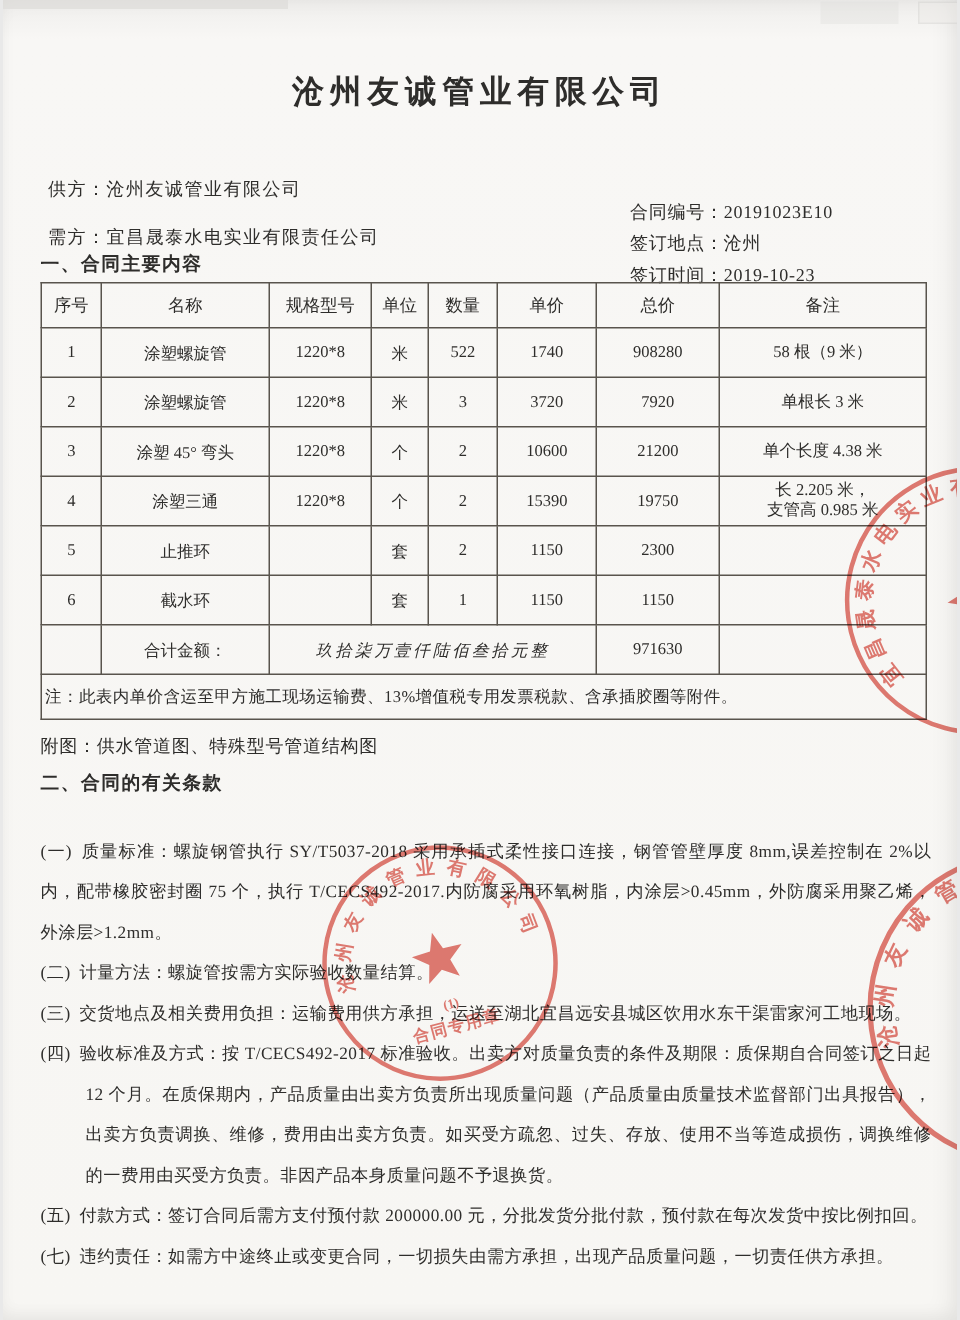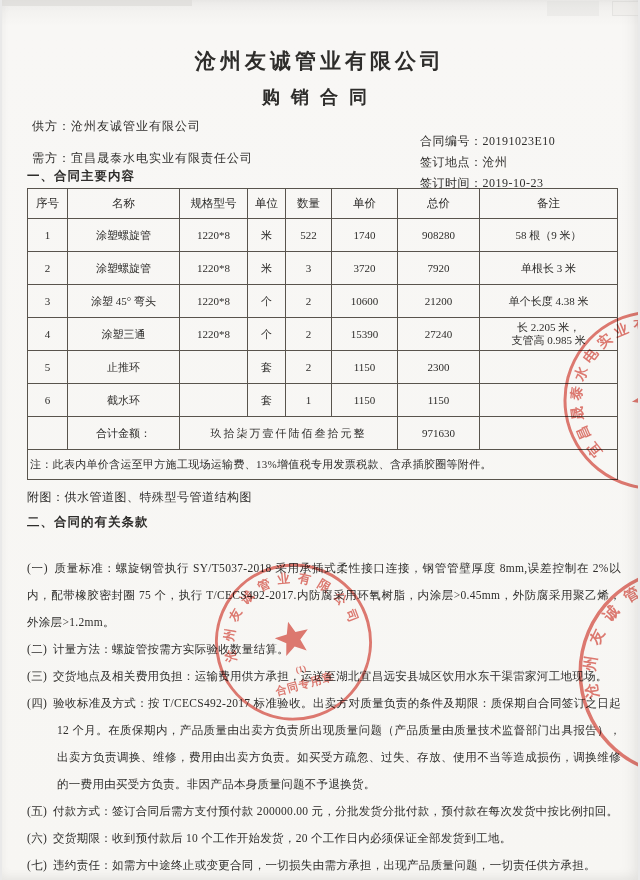--- a/index.html
+++ b/index.html
@@ -40,21 +40,21 @@
     font-size:11px; text-align:center; color:#2e2d2b;
   }
   table.items td, table.items th { border:1px solid #59544d; font-weight:normal; padding:1px 2px; }
   table.items th { font-size:11.5px; }
   tr.hdr   { height:30px; }
   tr.item  { height:33px; }
   tr.total { height:33px; }
   tr.noterow { height:30px; }
   td.remark { white-space: pre-line; line-height:13px; }
   td.note-cell { text-align:left; padding-left:6px; font-size:11px; letter-spacing:0.3px; }
-  td.total-words { letter-spacing:2px; }
+  td.total-words { letter-spacing:2px;font-style:italic; }
 
   .attachment { position:absolute; left:25px; top:489px; font-size:12px; letter-spacing:0.5px; }
 
   .clauses { position:absolute; left:25px; top:555px; width:594px;
     font-size:11.5px; line-height:27px; letter-spacing:0.3px; }
   .clause { text-align: justify; }
   .clause.hang { padding-left:30px; text-indent:-30px; }
   .clause .cno { margin-right:6px; }
 
   .stamp { position:absolute; opacity:0.72; mix-blend-mode:multiply; pointer-events:none; }
@@ -66,21 +66,20 @@
 </head>
 <body>
 
 <div class="page">
 
   <div class="artifact a1"></div>
   <div class="artifact a2"></div>
   <div class="artifact a3"></div>
 
   <div class="doc-title">沧州友诚管业有限公司</div>
-  <div class="doc-subtitle">购销合同</div>
 
   <div class="party party-buyer"><span>需方：</span><span>宜昌晟泰水电实业有限责任公司</span></div>
   <div class="party party-supplier"><span>供方：</span><span>沧州友诚管业有限公司</span></div>
 
   <div class="meta-right">
     <div class="meta-row"><span>合同编号：</span><span>20191023E10</span></div>
     <div class="meta-row"><span>签订地点：</span><span>沧州</span></div>
     <div class="meta-row"><span>签订时间：</span><span>2019-10-23</span></div>
   </div>
 
@@ -138,21 +137,21 @@
           <td>21200</td>
           <td class="remark">单个长度 4.38 米</td>
     </tr>
     <tr class="item">
       <td>4</td>
           <td>涂塑三通</td>
           <td>1220*8</td>
           <td>个</td>
           <td>2</td>
           <td>15390</td>
-          <td>27240</td>
+          <td>19750</td>
           <td class="remark">长 2.205 米，
 支管高 0.985 米</td>
     </tr>
     <tr class="item">
       <td>5</td>
           <td>止推环</td>
           <td></td>
           <td>套</td>
           <td>2</td>
           <td>1150</td>
@@ -185,21 +184,20 @@
   <div class="attachment">附图：供水管道图、特殊型号管道结构图</div>
 
   <div class="section-title s2">二、合同的有关条款</div>
 
   <div class="clauses">
     <div class="clause"><span class="cno">(一)</span><span>质量标准：螺旋钢管执行 SY/T5037-2018 采用承插式柔性接口连接，钢管管壁厚度 8mm,误差控制在 2%以内，配带橡胶密封圈 75 个，执行 T/CECS492-2017.内防腐采用环氧树脂，内涂层&gt;0.45mm，外防腐采用聚乙烯，外涂层&gt;1.2mm。</span></div>
     <div class="clause"><span class="cno">(二)</span><span>计量方法：螺旋管按需方实际验收数量结算。</span></div>
     <div class="clause"><span class="cno">(三)</span><span>交货地点及相关费用负担：运输费用供方承担，运送至湖北宜昌远安县城区饮用水东干渠雷家河工地现场。</span></div>
     <div class="clause hang"><span class="cno">(四)</span><span>验收标准及方式：按 T/CECS492-2017 标准验收。出卖方对质量负责的条件及期限：质保期自合同签订之日起 12 个月。在质保期内，产品质量由出卖方负责所出现质量问题（产品质量由质量技术监督部门出具报告），出卖方负责调换、维修，费用由出卖方负责。如买受方疏忽、过失、存放、使用不当等造成损伤，调换维修的一费用由买受方负责。非因产品本身质量问题不予退换货。</span></div>
     <div class="clause"><span class="cno">(五)</span><span>付款方式：签订合同后需方支付预付款 200000.00 元，分批发货分批付款，预付款在每次发货中按比例扣回。</span></div>
-    <div class="clause"><span class="cno">(六)</span><span>交货期限：收到预付款后 10 个工作开始发货，20 个工作日内必须保证全部发货到工地。</span></div>
     <div class="clause"><span class="cno">(七)</span><span>违约责任：如需方中途终止或变更合同，一切损失由需方承担，出现产品质量问题，一切责任供方承担。</span></div>
   </div>
 
   <div class="stamp stamp-buyer">
     <svg width="200" height="200" viewBox="0 0 200 200">
       <defs>
           <path id="arcA" d="M 34.8 130.4 A 72 72 0 1 1 165.2 130.4" fill="none"></path>
         </defs>
       <circle cx="100" cy="100" r="88" fill="none" stroke="#d8493e" stroke-width="3"></circle>
       <text font-size="14" fill="#d8493e" letter-spacing="5"><textPath href="#arcA" startOffset="50%" text-anchor="middle">宜昌晟泰水电实业有限责任公司</textPath></text>

